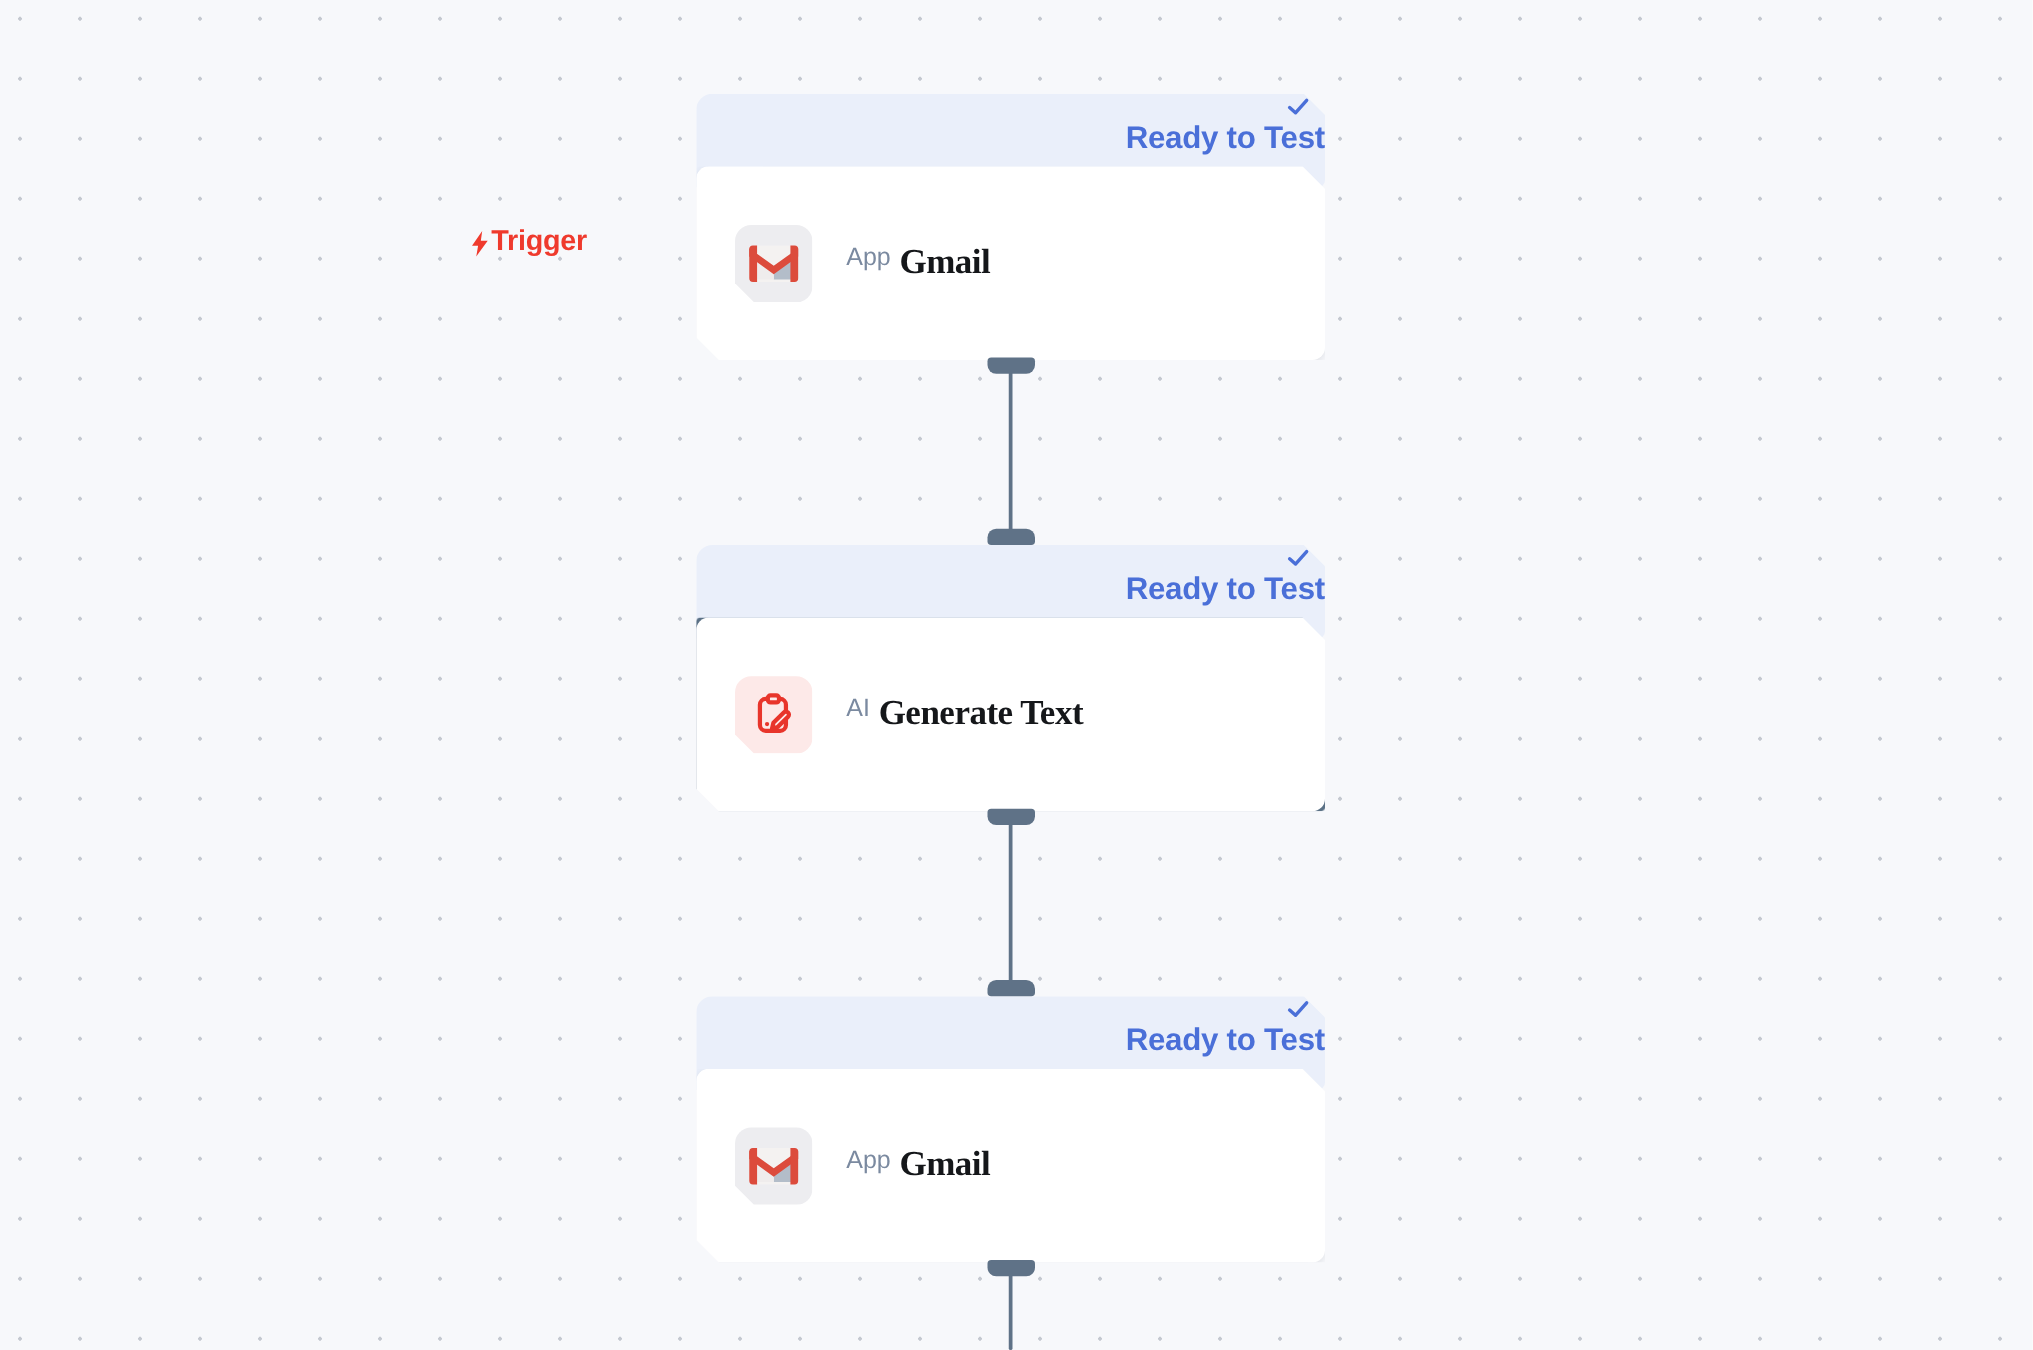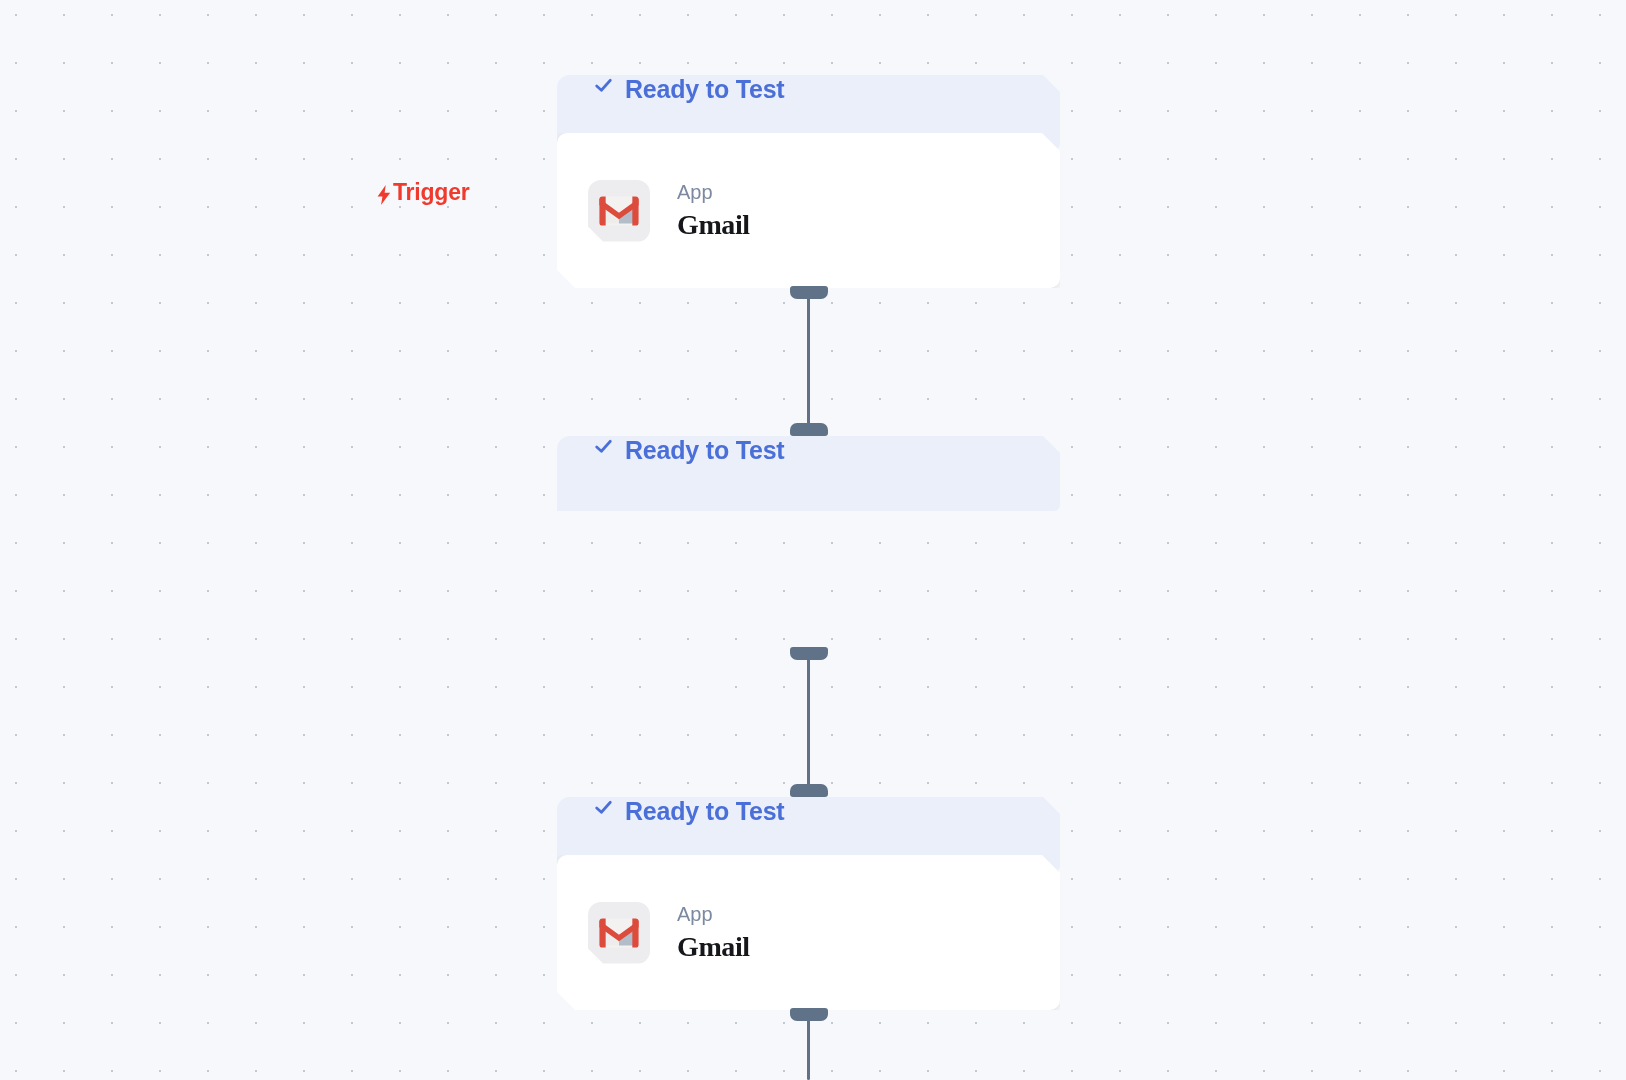--- a/index.html
+++ b/index.html
@@ -30,23 +30,24 @@
     background-position:40px 39px;
   }
 
   
   .node{position:absolute;left:557px;width:503px;height:213px;}
   .badge{
     position:absolute;left:0;top:0;width:100%;height:75px;
     background:var(--status-badge-bg);
     border-radius:13px 0 6px 0;
     clip-path:polygon(0 0,calc(100% - 17px) 0,100% 17px,100% 100%,0 100%);
-    display:flex;align-items:flex-start;
+    display:flex;align-items:flex-end;
     padding:0 0 16px 36px;box-sizing:border-box;
     z-index:1;
+    flex-direction:column;
   }
   .badge .check{display:flex;align-items:center;margin-right:11px;}
   .badge-text{
     color:var(--status-text);
     font-size:25px;font-weight:700;letter-spacing:-0.2px;
   }
   .card{
     position:absolute;left:0;top:58px;width:100%;height:155px;
     background:var(--card-bg);
     border-radius:10px 0 10px 0;
@@ -64,21 +65,21 @@
   }
   .icon-tile{
     width:62px;height:62px;flex:0 0 62px;
     border-radius:13px 13px 13px 0;
     clip-path:polygon(0 0,100% 0,100% 100%,15px 100%,0 calc(100% - 15px));
     display:flex;align-items:center;justify-content:center;
     margin-right:27px;
   }
   .icon-tile.gmail{background:var(--gmail-tile-bg);}
   .icon-tile.ai{background:var(--ai-tile-bg);}
-  .texts{display:flex;flex-direction:column;gap:7px;}
+  .texts{display:flex;gap:7px;}
   .kind{font-size:20px;color:var(--kind-label);line-height:1.1;}
   .title{font-size:28px;font-weight:700;color:var(--title-text);letter-spacing:-0.4px;line-height:1.1;font-family:Liberation Serif, serif;}
 
   
   .edge-line{position:absolute;left:807px;width:3px;background:var(--connector);border-radius:2px;z-index:0;}
   .handle{position:absolute;left:790px;width:38px;height:13px;background:var(--connector);z-index:3;}
   .handle.source{border-radius:3px 3px 7px 7px;}
   .handle.target{border-radius:7px 7px 3px 3px;}
 
   
@@ -139,20 +140,34 @@
   <div class="handle target" style="top:423px;"></div>
   <div class="node" style="top:436px;">
     <div class="badge">
       <span class="check">
         <svg viewBox="0 0 20 20" width="21" height="21">
             <path d="M3.5 10.5 L8 14.5 L16.5 5" stroke="var(--status-text)" stroke-width="2.6" fill="none" stroke-linecap="round" stroke-linejoin="round"></path>
           </svg>
       </span>
       <span class="badge-text">Ready to Test</span>
     </div>
+    <div class="card selected">
+      <div class="icon-tile ai">
+        <svg viewBox="0 0 24 24" width="37" height="37" fill="none" stroke="var(--ai-icon-red,#e8352b)" stroke-width="2.2" stroke-linecap="round" stroke-linejoin="round">
+          <rect x="4.5" y="4" width="13.5" height="16.5" rx="3"></rect>
+          <rect x="8.6" y="2.2" width="5.8" height="3.6" rx="1.4" fill="var(--ai-tile-bg,#fde9e8)"></rect>
+          <path d="M11.5 16.4 L16.9 11 a1.55 1.55 0 0 1 2.2 2.2 L13.7 18.6 l-2.9 .7 Z" fill="var(--ai-tile-bg,#fde9e8)"></path>
+          <path d="M8.2 17 h.01"></path>
+        </svg>
+      </div>
+      <div class="texts">
+        <div class="kind">AI</div>
+        <div class="title">Generate Text</div>
+      </div>
+    </div>
   </div>
   <div class="handle source" style="top:647px;"></div>
 
   <div class="handle target" style="top:784px;"></div>
   <div class="node" style="top:797px;">
     <div class="badge">
       <span class="check">
         <svg viewBox="0 0 20 20" width="21" height="21">
             <path d="M3.5 10.5 L8 14.5 L16.5 5" stroke="var(--status-text)" stroke-width="2.6" fill="none" stroke-linecap="round" stroke-linejoin="round"></path>
           </svg>

